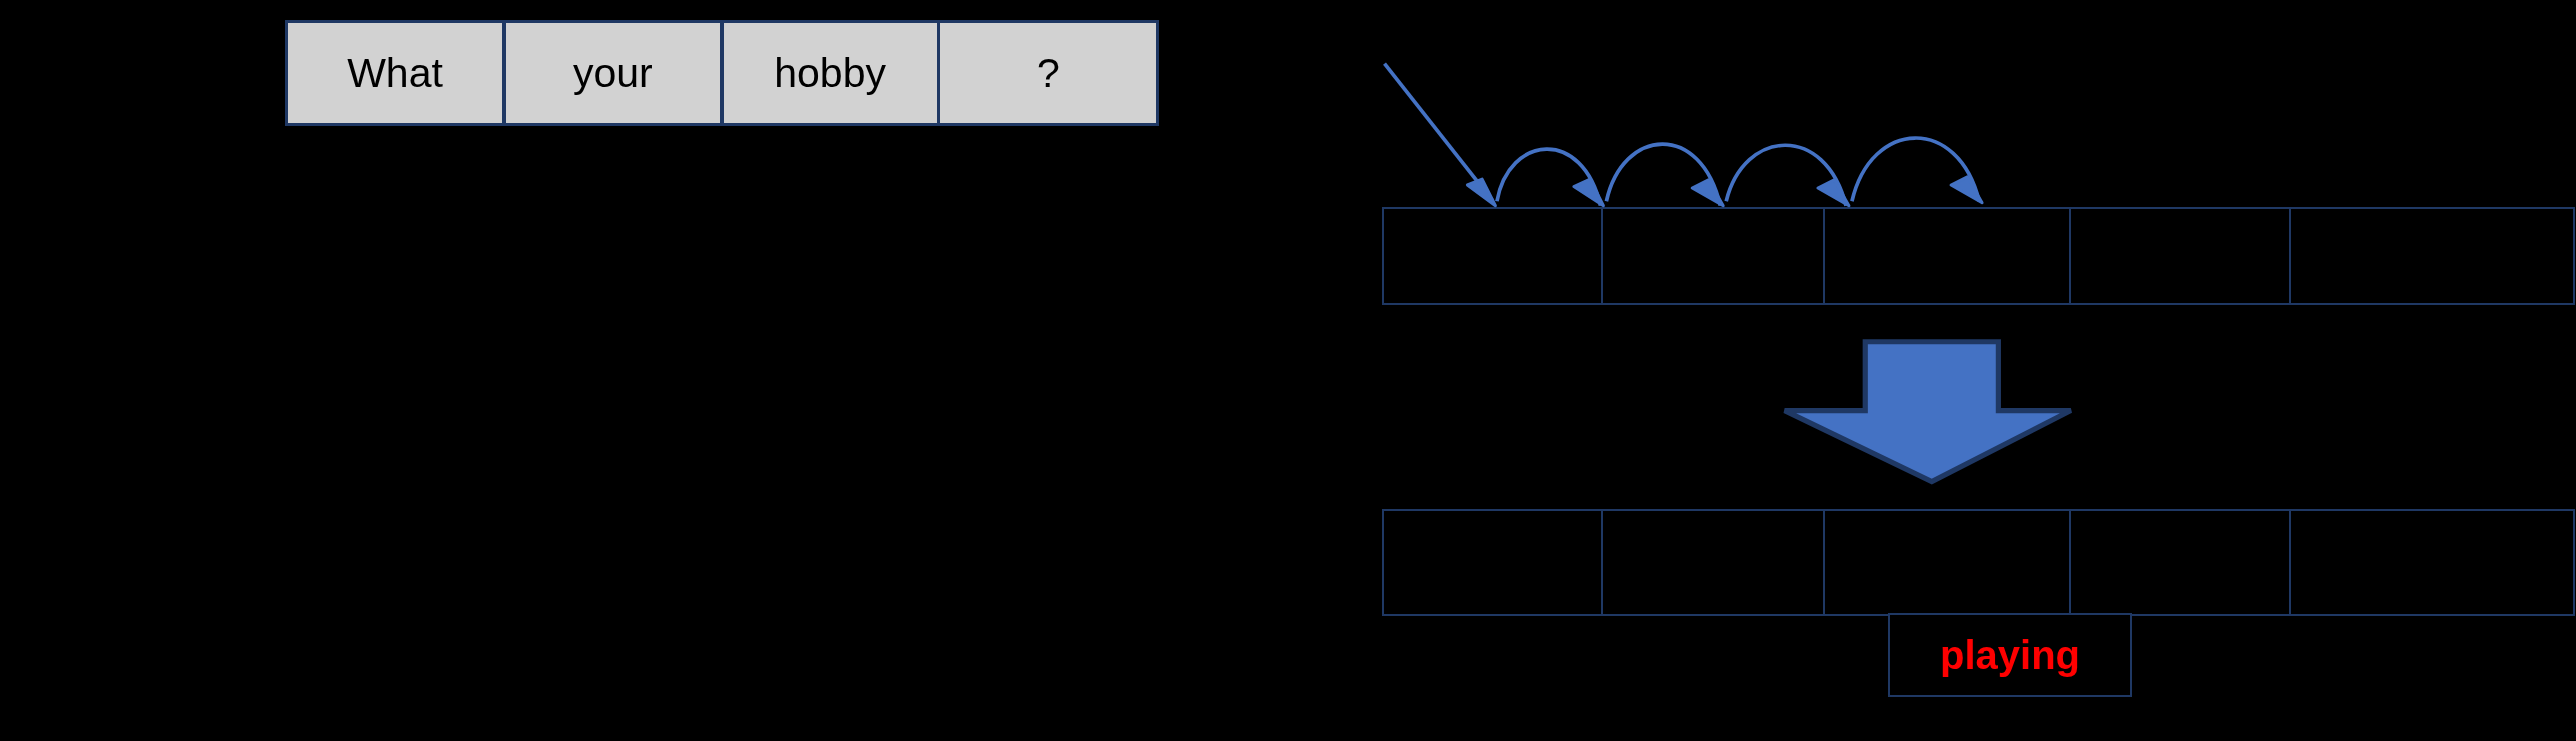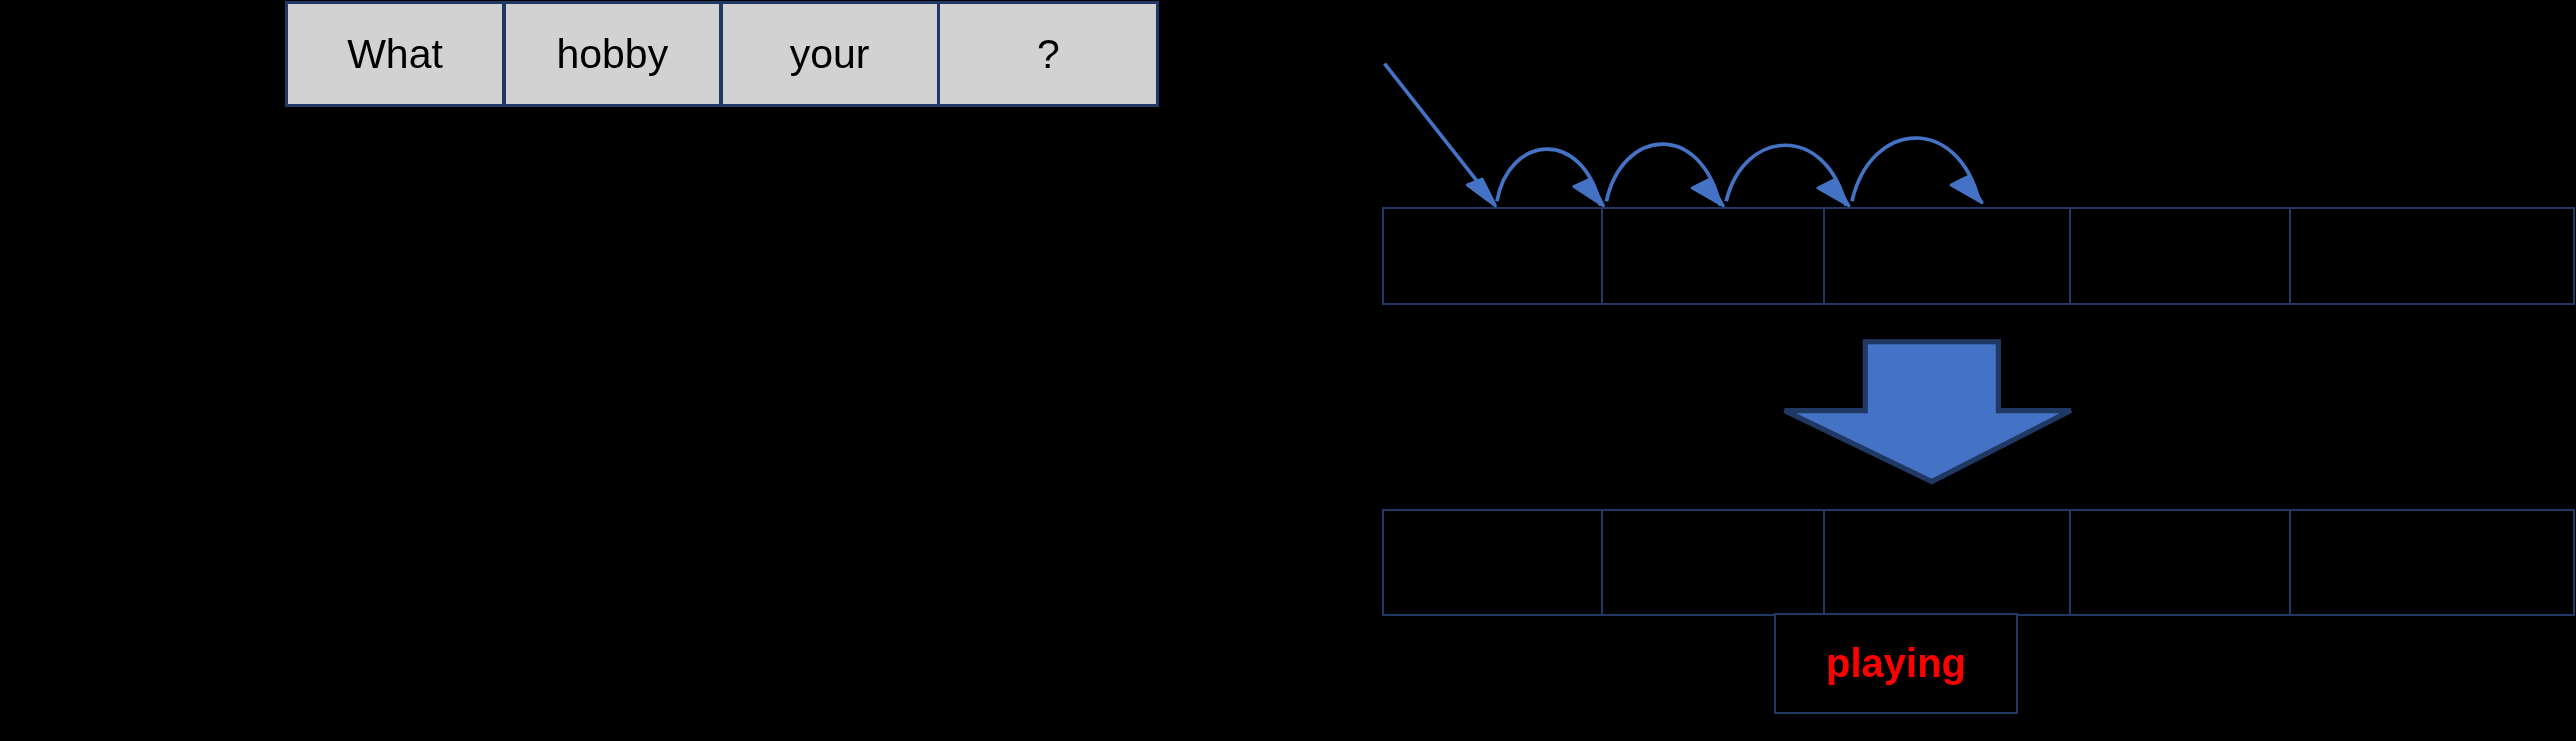--- a/index.html
+++ b/index.html
@@ -29,21 +29,21 @@
     justify-content: center;
     border: 2.2px solid #1f3864;
     margin-left: -2.2px;
     white-space: nowrap;
   }
   .cell:first-child { margin-left: 0; }
 
   
   #source-table {
     left: 285px;
-    top: 1px;
+    top: 20px;
     height: 106px;
   }
   #source-table .cell {
     background: #d2d2d2;
     color: #000000;
     font-size: 41px;
     border-width: 3px;
   }
 
   
@@ -62,24 +62,24 @@
     top: 509px;
     height: 107px;
   }
   #bottom-table .cell {
     background: #000000;
   }
 
   
   #output-cell {
     position: absolute;
-    left: 1774px;
+    left: 1888px;
     top: 613px;
     width: 244px;
-    height: 101px;
+    height: 84px;
     box-sizing: border-box;
     border: 2.2px solid #1f3864;
     display: flex;
     align-items: center;
     justify-content: center;
     background: #000000;
   }
   #output-cell .word {
     color: #ff0000;
     font-size: 40px;
@@ -97,22 +97,22 @@
     pointer-events: none;
   }
 </style>
 </head>
 <body>
 
 <div id="canvas">
 
   <div class="strip" id="source-table">
     <div class="cell" style="width:220px">What</div>
+    <div class="cell" style="width:220px">your</div>
     <div class="cell" style="width:219px">hobby</div>
-    <div class="cell" style="width:220px">your</div>
     <div class="cell" style="width:222px">?</div>
   </div>
 
   <div class="strip" id="middle-table">
     <div class="cell" style="width:221px"></div>
     <div class="cell" style="width:224px"></div>
     <div class="cell" style="width:249px"></div>
     <div class="cell" style="width:222px"></div>
     <div class="cell" style="width:286px"></div>
   </div>

